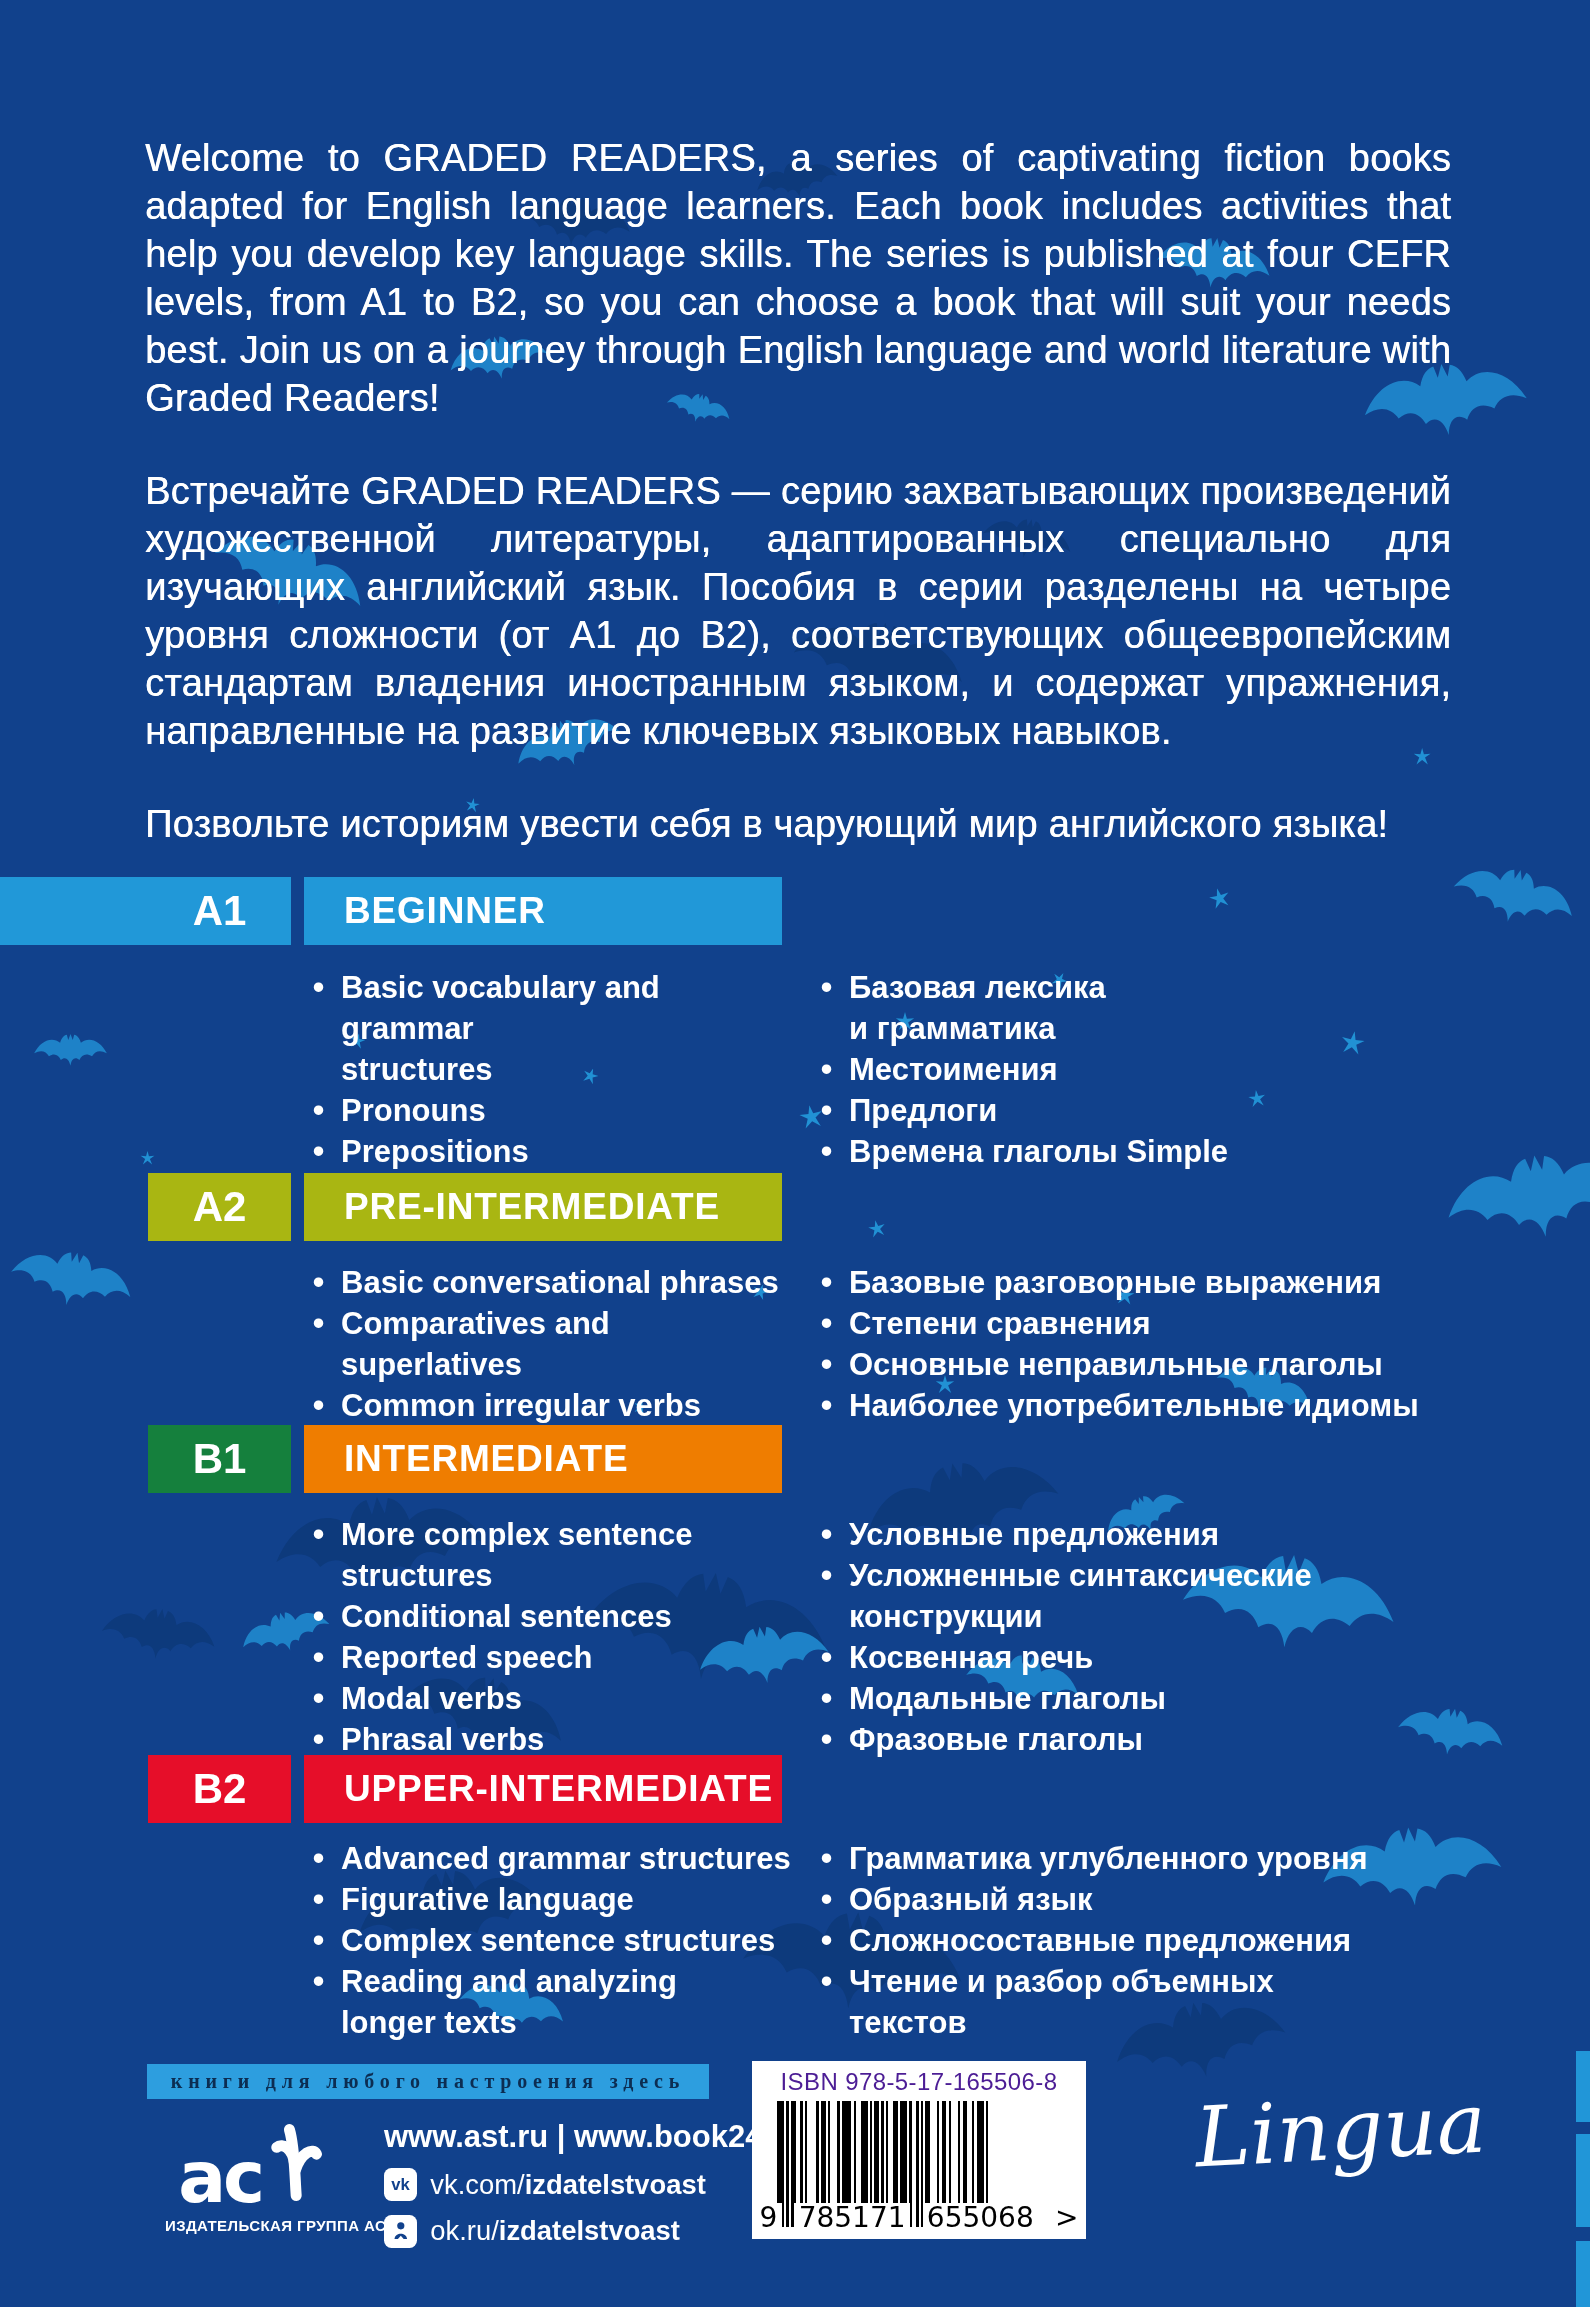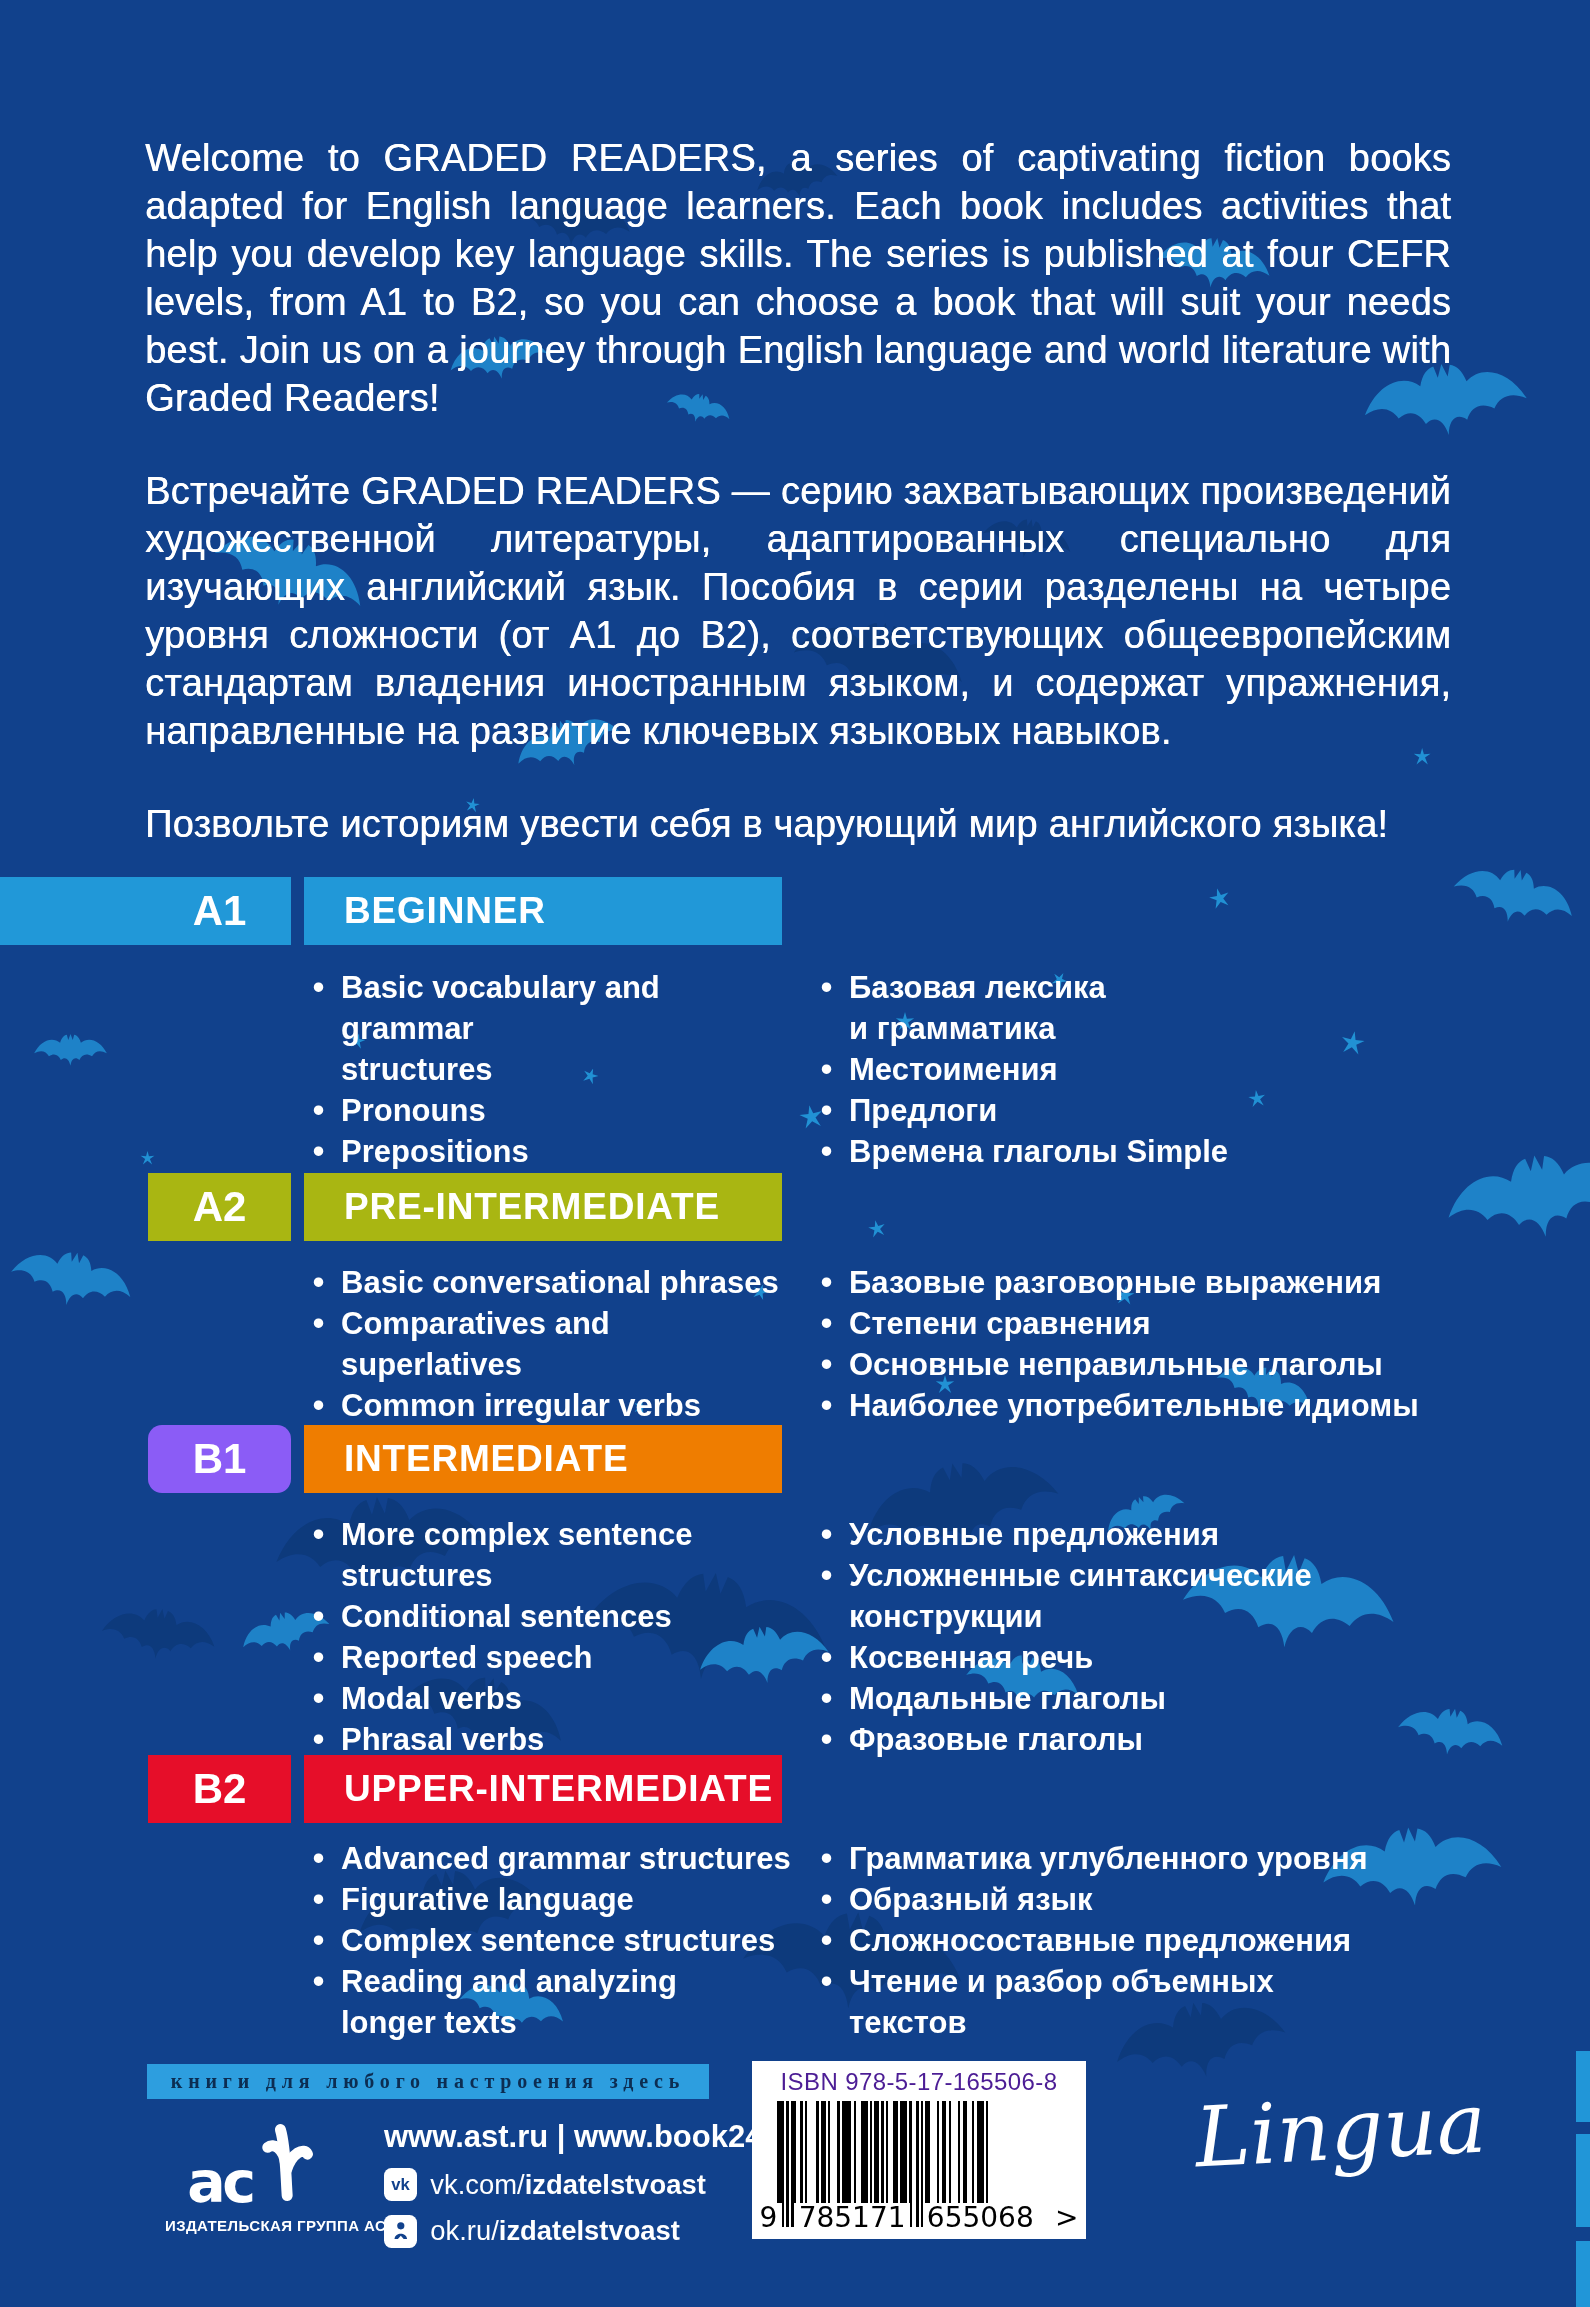--- a/index.html
+++ b/index.html
@@ -29,21 +29,21 @@
   .blist.ru{left:819px;width:665px;}
   .blist li{position:relative;padding-left:30px;white-space:pre-line;}
   .blist li::before{content:"\2022";position:absolute;left:1.7px;top:-0.8px;font-size:33px;}
 
   
   .banner{position:absolute;left:147px;top:2064px;width:562px;height:35px;display:flex;
           align-items:center;justify-content:center;font-weight:bold;font-size:20px;
           letter-spacing:5.8px;}
   .ast{position:absolute;left:165px;top:2111px;width:175px;text-align:center;}
   .ast .logo-row{display:flex;align-items:flex-end;justify-content:center;}
-  .ast .logo-letters{font-family:"DejaVu Sans",sans-serif;font-weight:bold;font-size:57px;
+  .ast .logo-letters{font-family:"DejaVu Sans",sans-serif;font-weight:bold;font-size:71px;
           line-height:0.75;letter-spacing:-3.3px;}
   .ast .caption{margin-top:13.3px;font-weight:bold;font-size:15px;letter-spacing:0.4px;white-space:nowrap;}
   .links{position:absolute;left:384px;top:2119px;}
   .links .www{font-size:31px;font-weight:bold;}
   .link-row{display:flex;align-items:center;margin-top:13.3px;font-size:27.4px;}
   .sq{width:33px;height:33px;background:#ffffff;border-radius:7.5px;margin-right:13.3px;
       display:flex;align-items:center;justify-content:center;color:#11418c;
       font-weight:bold;font-size:16.6px;flex:0 0 auto;}
   .acct{font-weight:bold;}
 
@@ -264,21 +264,21 @@
       <li>Common idioms</li>
     </ul>
   <ul class="blist ru" style="top:1262px">
       <li>Базовые разговорные выражения</li>
       <li>Степени сравнения</li>
       <li>Основные неправильные глаголы</li>
       <li>Наиболее употребительные идиомы</li>
     </ul>
 
   <div class="level" style="top:1425px">
-    <div class="lbl" style="background: #8b5cf6; border-radius: 14px;">
+    <div class="lbl" style="background: #15803d;">
       <span>B1</span>
     </div>
     <div class="hdr" style="background: rgb(239, 125, 0);">
       <span>INTERMEDIATE</span>
     </div>
   </div>
   <ul class="blist en" style="top:1514px">
       <li>More complex sentence
 structures</li>
       <li>Conditional sentences</li>

